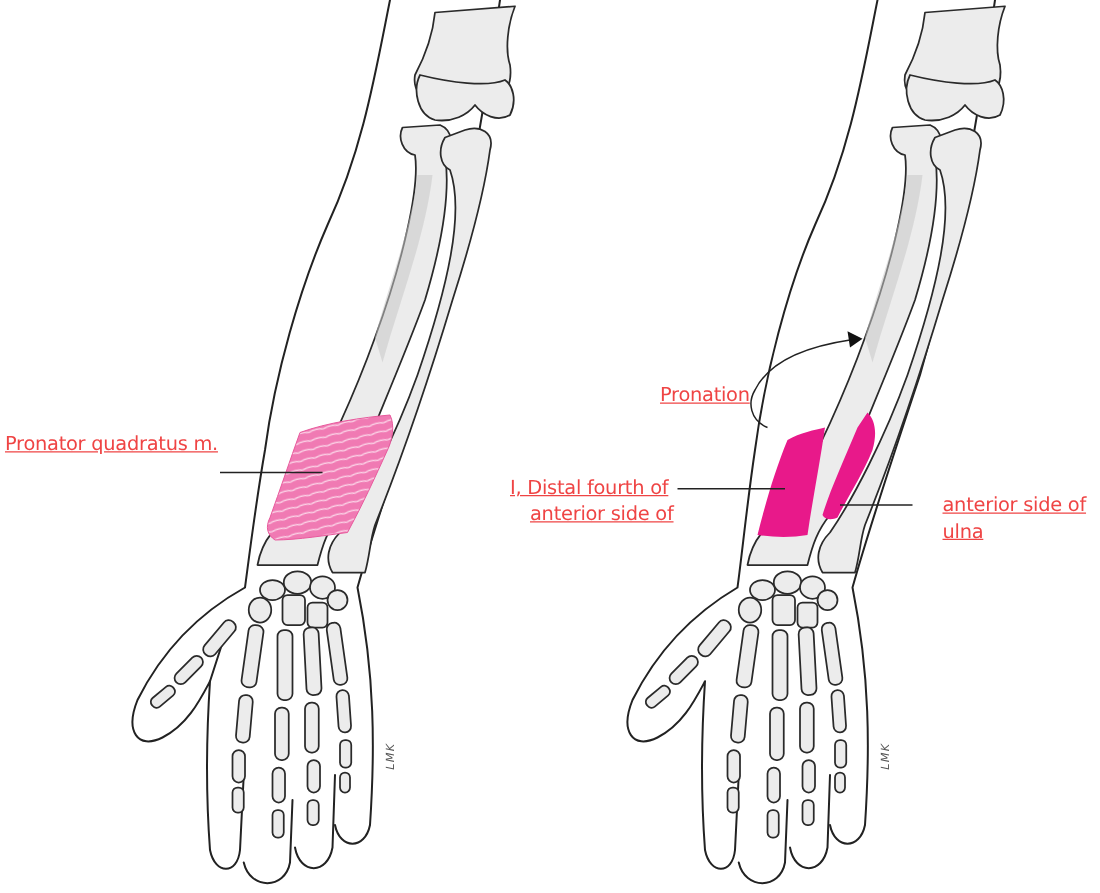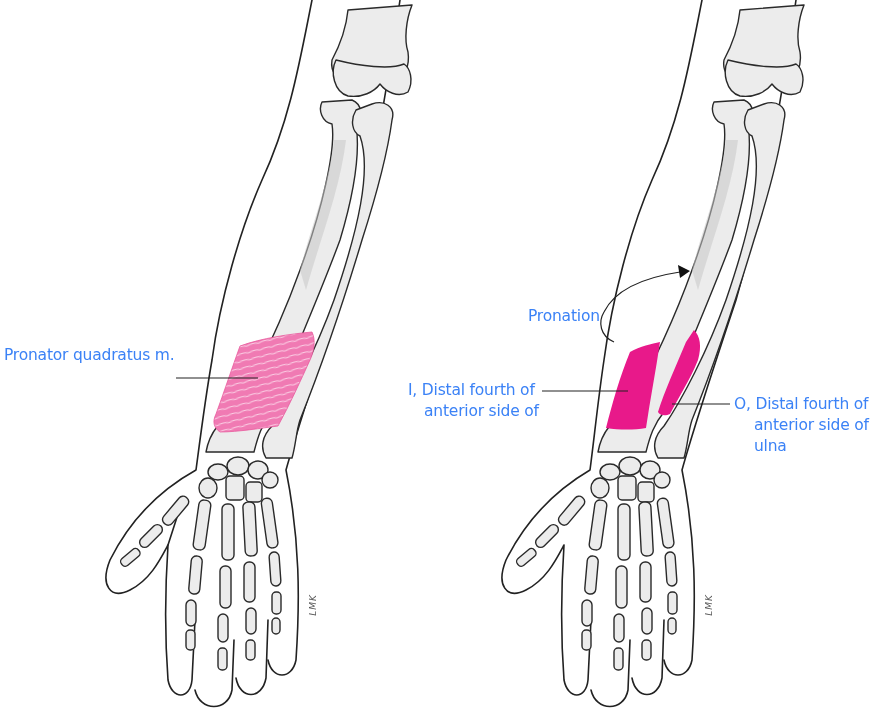--- a/index.html
+++ b/index.html
@@ -1,20 +1,20 @@
 <!DOCTYPE html>
 <html><head>
 <meta charset="utf-8">
 <style>
   html, body { margin:0; padding:0; background:#ffffff; }
   body { width:880px; height:714px; position:relative; overflow:hidden;
          font-family:"DejaVu Sans", "Liberation Sans", sans-serif; }
   #canvas { position:absolute; left:0; top:0; width:880px; height:714px; }
-  .label { position:absolute; font-size:15.5px; color:#3b82f6; line-height:21px;
-           letter-spacing:-0.2px; white-space:nowrap; }
+  .label { position:absolute; font-size:15.5px; color:#ef4444; line-height:21px;
+           letter-spacing:-0.2px; white-space:nowrap;text-decoration:underline; }
   .sig { position:absolute; font-size:9px; color:#555; transform:rotate(-90deg);
          font-style:italic; letter-spacing:1px; }
   .outline { fill:none; stroke:#222; stroke-width:1.6; stroke-linecap:round; stroke-linejoin:round; }
   .bone { fill:#ececec; stroke:#2a2a2a; stroke-width:1.4; stroke-linejoin:round; }
   .bone-shade { fill:#c9c9c9; opacity:.55; }
   .leader { stroke:#222; stroke-width:1.2; fill:none; }
 </style>
 </head>
 <body>
 
@@ -144,19 +144,18 @@
 <div class="label" style="left:4px; top:345px;">Pronator quadratus m.</div>
 
 <div class="label" style="left:528px; top:306px;">Pronation</div>
 
 <div class="label" style="left:408px; top:380px;">
   <div>I, Distal fourth of</div>
   <div style="padding-left:16px;">anterior side of</div>
 </div>
 
 <div class="label" style="left:734px; top:394px;">
-  <div>O, Distal fourth of</div>
   <div style="padding-left:20px;">anterior side of</div>
   <div style="padding-left:20px;">ulna</div>
 </div>
 
 <div class="sig" style="left:302px; top:600px;">LMK</div>
 <div class="sig" style="left:698px; top:600px;">LMK</div>
 
 </body></html>

